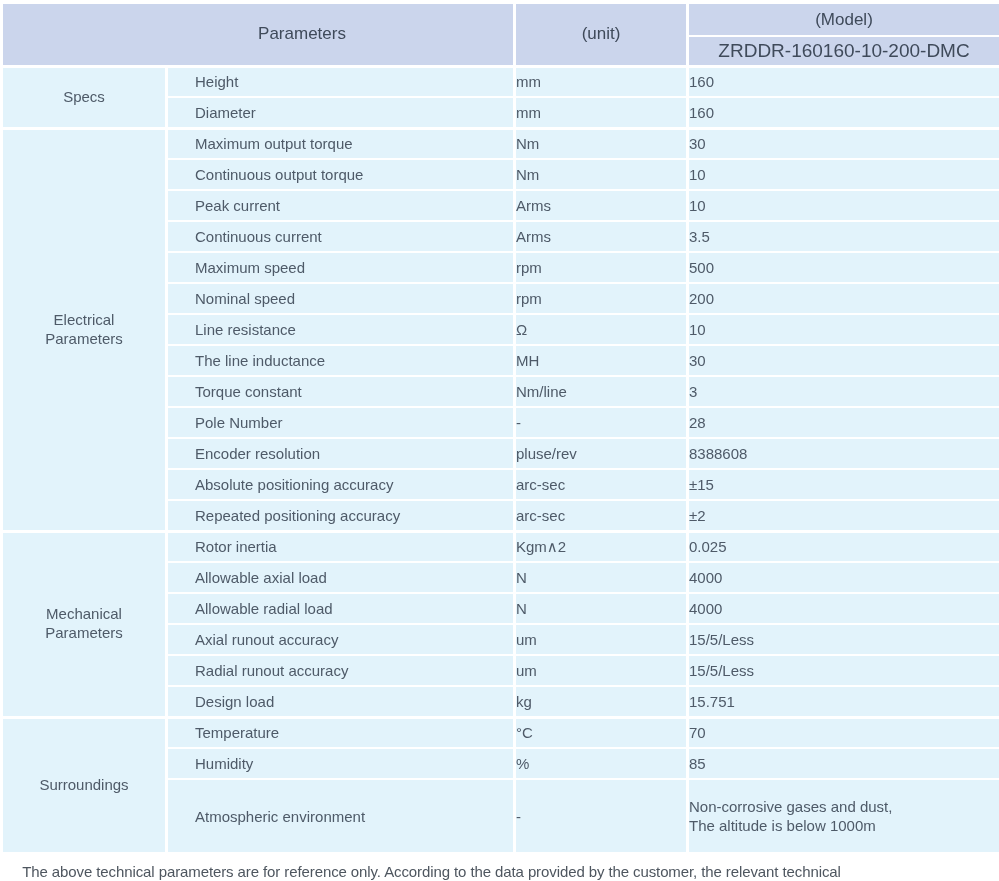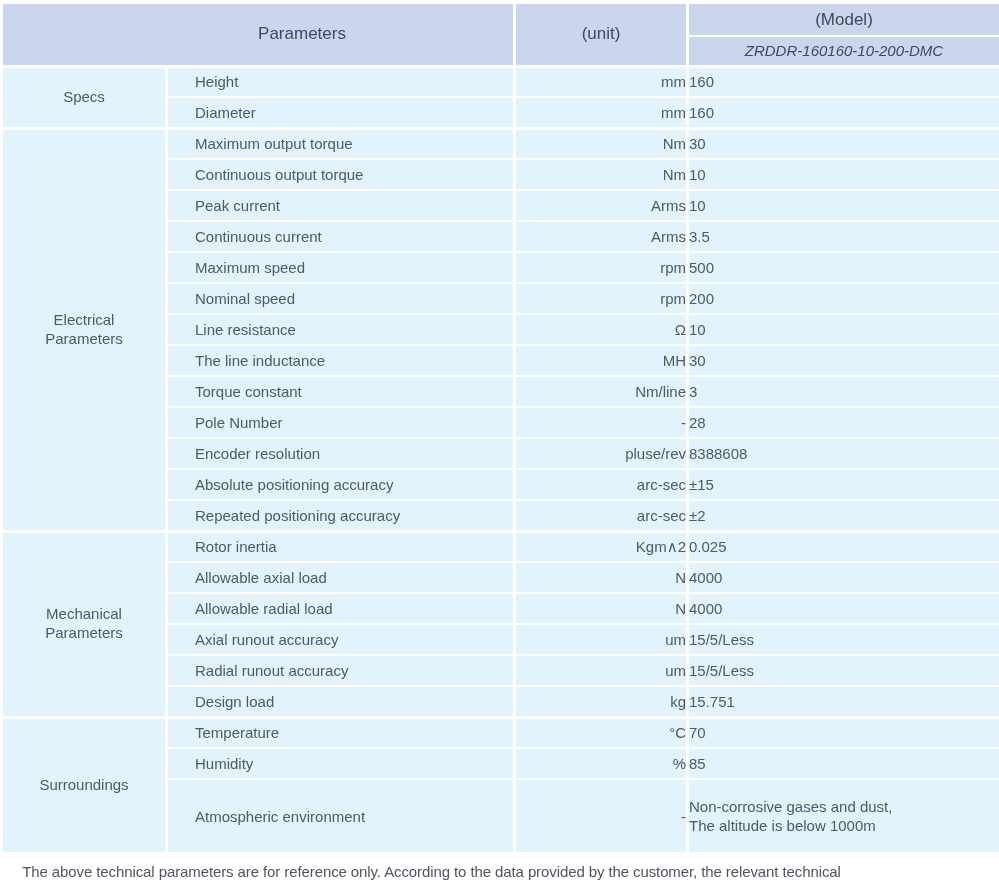--- a/index.html
+++ b/index.html
@@ -33,41 +33,41 @@
   thead th {
     background: #cbd5ec;
     color: #3f4a5a;
     font-size: 17px;
     text-align: center;
     vertical-align: middle;
   }
   thead tr.hdr-top    { height: 33px; }
   thead tr.hdr-bottom { height: 30px; }
   th.params-hdr { padding-left: 88px; }
-  th.model-sub  { font-size: 15px; font-weight: 400; font-style: italic; }
+  th.model-sub  { font-size: 19px; font-weight: 400; }
   
   tbody tr { height: 31px; }
   tbody tr.tall { height: 74px; }
   tbody th.group {
     background: #e2f3fb;
     color: #4e5a68;
     font-size: 15px;
     text-align: center;
     vertical-align: middle;
     white-space: pre-line;
     line-height: 1.25;
   }
   tbody td {
     background: #e2f3fb;
     color: #4e5a68;
     font-size: 15px;
     vertical-align: middle;
   }
   tbody td.param { text-align: left; padding-left: 27px; }
-  tbody td.unit  { text-align: right; }
+  tbody td.unit  { text-align: left; }
   tbody td.value { text-align: left; white-space: pre-line; line-height: 1.3; }
   tbody tr.group-start th,
   tbody tr.group-start td { border-top-width: 3px; }
   
   .footer-note {
     width: 863px;
     margin-top: 9px;
     text-align: center;
     font-size: 15px;
     color: #4e565f;

